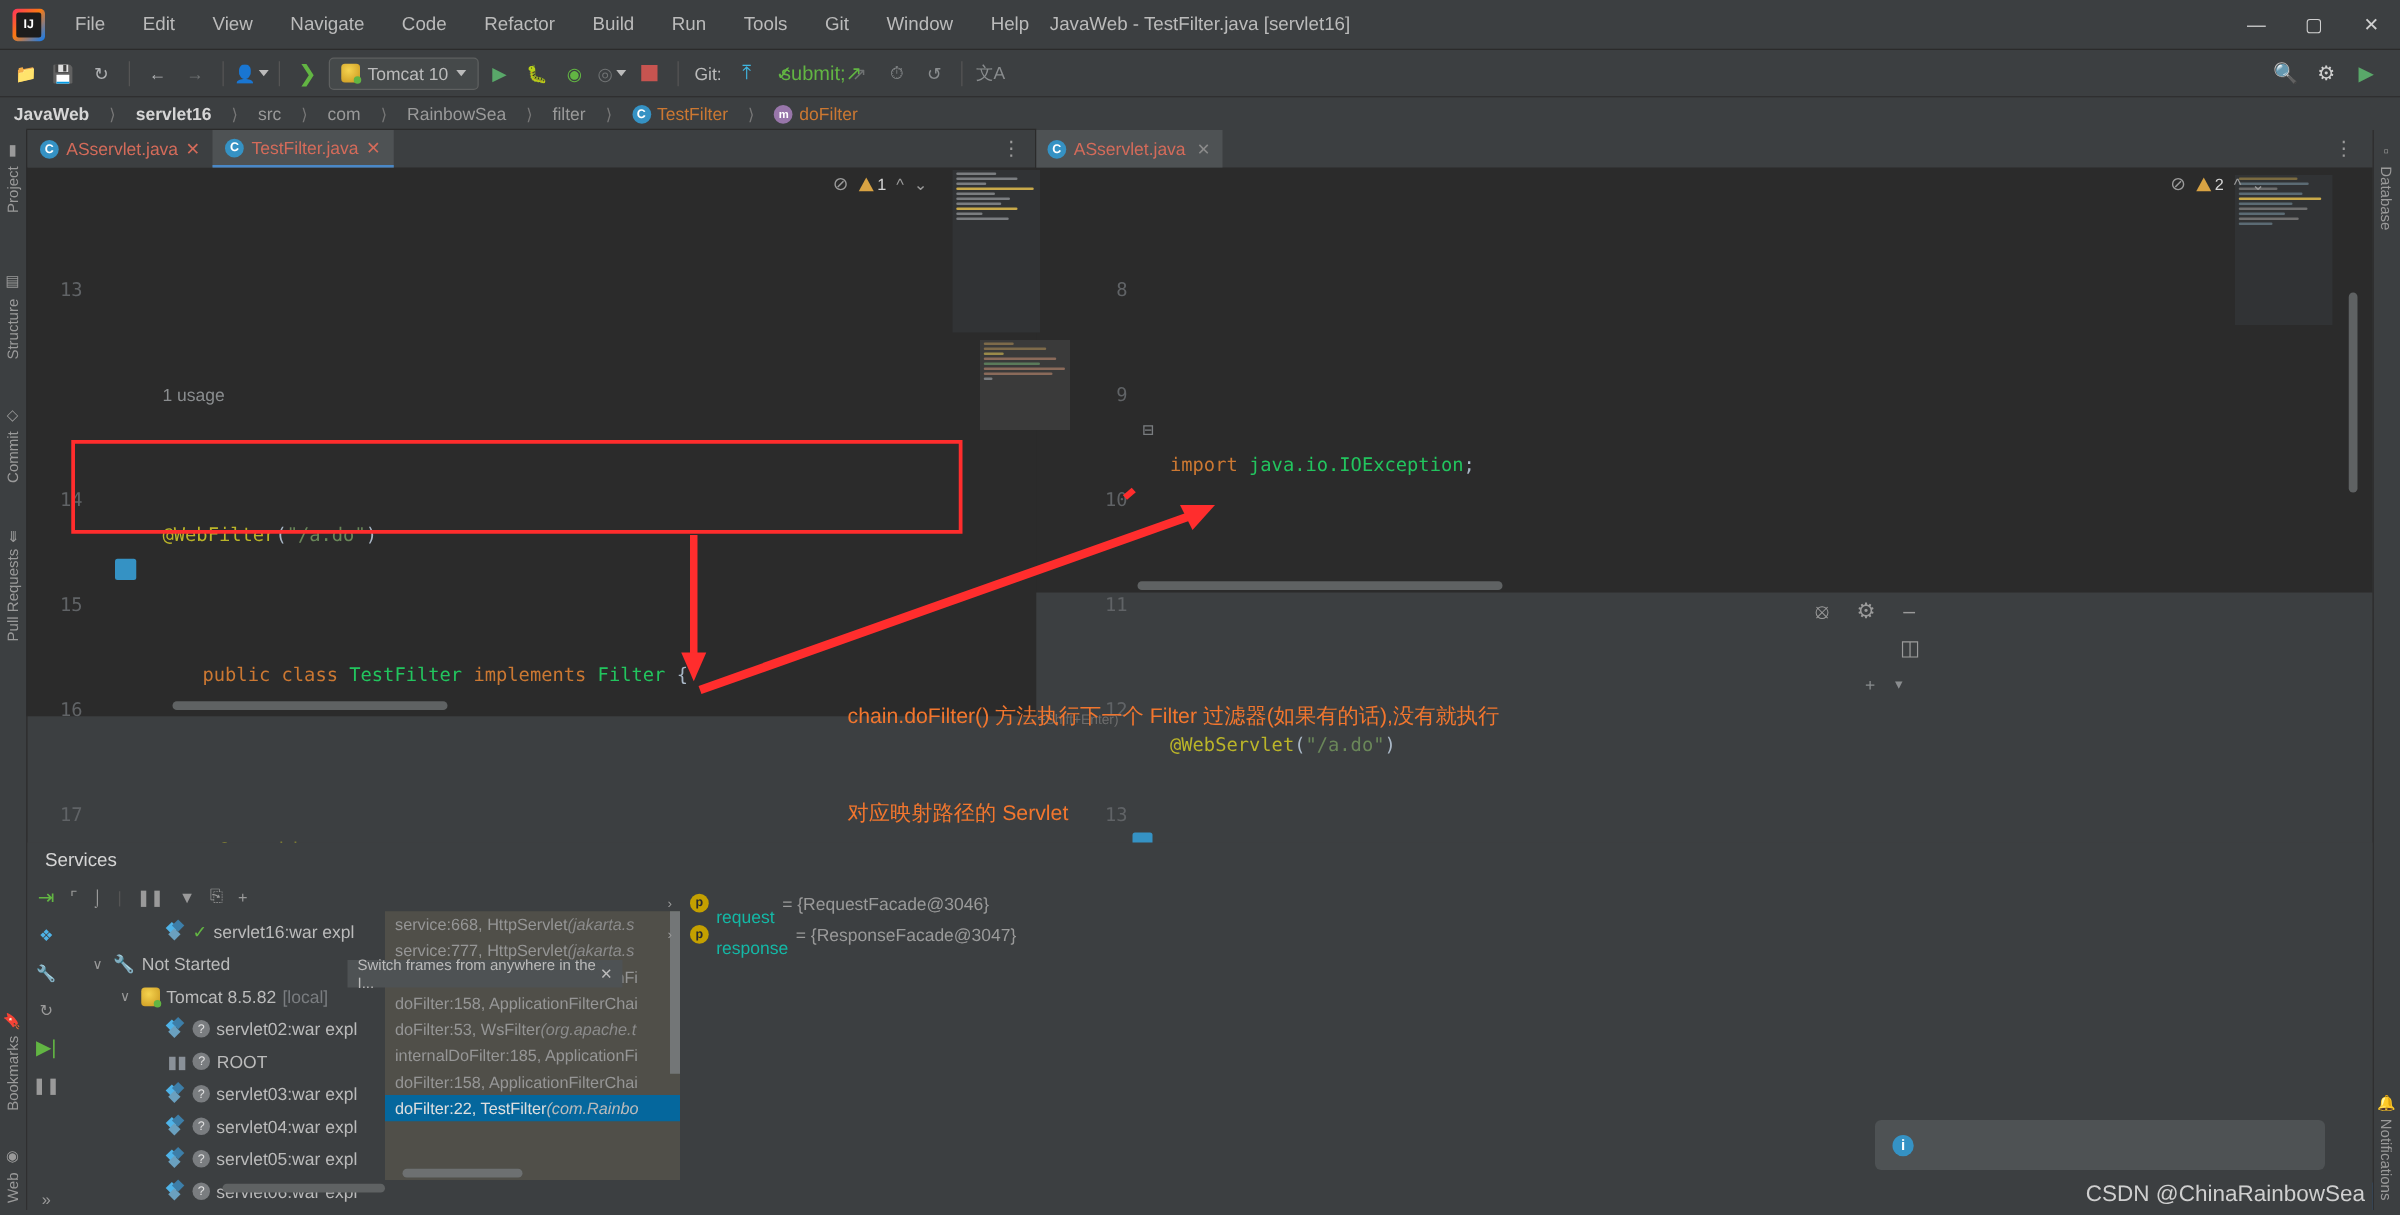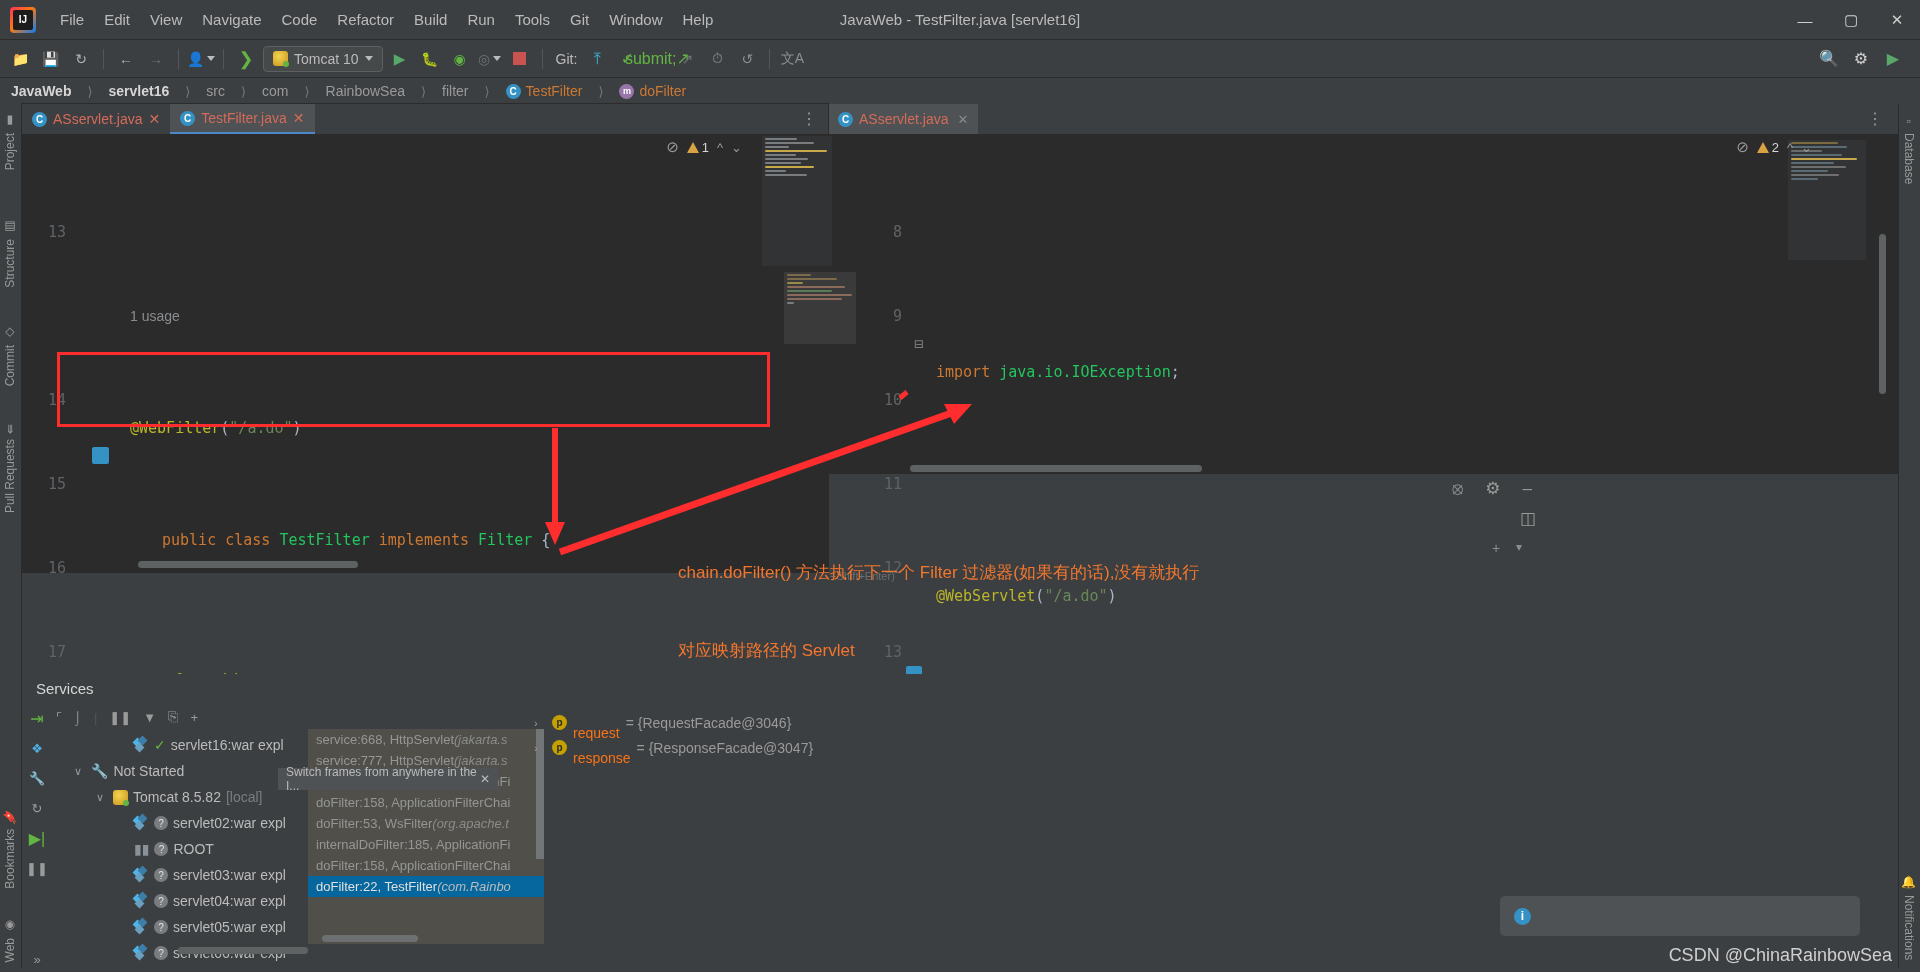--- a/index.html
+++ b/index.html
@@ -8,21 +8,21 @@
   .root{ position:relative; width:1920px; height:972px; background:#3c3f41; }
 
   
   .titlebar{ position:absolute; left:0; top:0; width:1920px; height:40px;
     background:#3c3f41; border-bottom:1px solid #2b2b2b; display:flex; align-items:center; }
   .ij-logo{ width:26px; height:26px; margin-left:10px; border-radius:4px;
     background:linear-gradient(135deg,#fe315d 0%,#f97a12 45%,#087cfa 100%);
     position:relative; flex:none;}
   .ij-logo::after{ content:"IJ"; position:absolute; inset:3px; background:#1c1c1c; color:#fff;
     font-size:10px; font-weight:bold; display:flex; align-items:center; justify-content:center; border-radius:2px;}
-  .menubar{ display:flex; align-items:center; margin-left:14px; gap:0; }
+  .menubar{ display:flex; align-items:center; margin-left:14px; gap:10px; }
   .menu-item{ color:#bbbbbb; font-size:15px; padding:4px 10px; border-radius:3px; cursor:default; white-space:nowrap;}
   .win-title{ position:absolute; left:50%; transform:translateX(-50%); color:#bbbbbb; font-size:15px; white-space:nowrap;}
   .win-btns{ position:absolute; right:0; top:0; height:40px; display:flex; align-items:center; }
   .win-btn{ width:46px; height:40px; display:flex; align-items:center; justify-content:center; color:#cfcfcf; font-size:15px;}
 
   
   .toolbar{ position:absolute; left:0; top:40px; width:1920px; height:38px;
     background:#3c3f41; border-bottom:1px solid #2b2b2b; display:flex; align-items:center; padding:0 8px; gap:4px;}
   .tb-ico{ width:26px; height:24px; display:flex; align-items:center; justify-content:center; color:#afb1b3; font-size:14px; border-radius:3px;}
   .tb-sep{ width:1px; height:20px; background:#555; margin:0 5px;}
@@ -120,21 +120,21 @@
   .fr-row{ height:21px; display:flex; align-items:center; font-size:13px; color:#9a9a9a; padding-left:8px; white-space:nowrap;}
   .fr-row.sel{ background:#0369a1; color:#e6e6e6;}
   .fr-it{ font-style:italic; color:#8f8f8f;}
   .hintbar{ position:absolute; left:278px; top:768px; width:220px; height:22px; background:#4e5254;
     display:flex; align-items:center; justify-content:space-between; padding:0 8px; color:#bbbbbb; font-size:12px;}
 
   .vars{ position:absolute; left:512px; top:36px; width:700px; height:80px;}
   .var-row{ display:flex; align-items:center; gap:6px; height:25px; font-size:14px; white-space:nowrap;}
   .p-ico{ width:15px;height:15px;border-radius:50%;background:#c4a000;color:#2b2b2b;font-size:10px;font-weight:bold;
     display:flex;align-items:center;justify-content:center; flex:none;}
-  .var-name{ color:#f97316;margin-top:20px;}
+  .var-name{ color:#14b8a6;margin-top:20px;}
   .var-val{ color:#9a9a9a;}
 
   .dbg-inputline{ position:absolute; left:830px; top:570px; width:700px; height:24px; color:#6d6d6d; font-size:11px;}
 
   
   .ann-box{ position:absolute; border:3px solid #ff2d2d; pointer-events:none;}
   .ann-text{ position:absolute; color:#f2762e; font-size:17px; line-height:26px; white-space:pre;
     font-family:"Liberation Sans", sans-serif;}
 
   .notif{ position:absolute; right:60px; bottom:36px; width:360px; height:40px; background:#4e5254;

